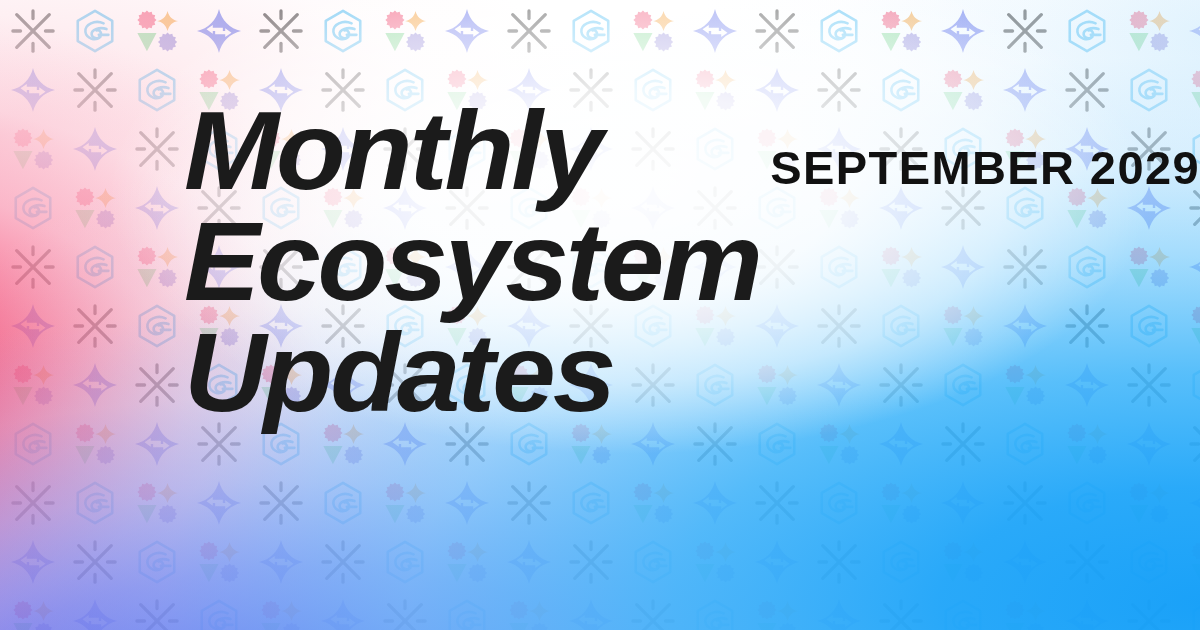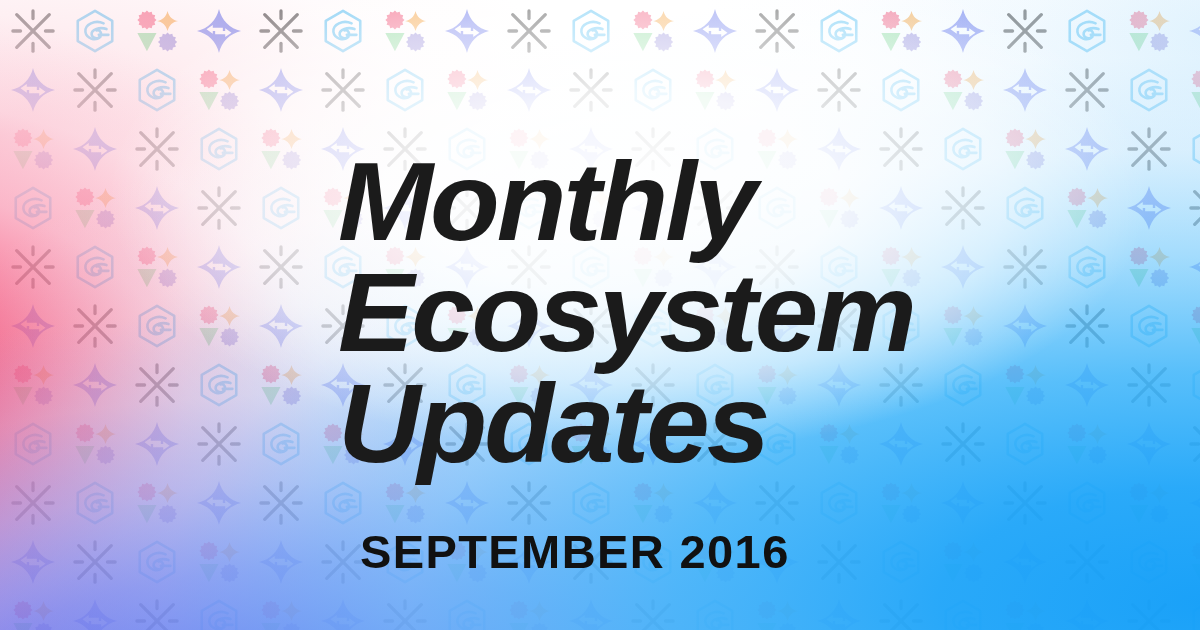--- a/index.html
+++ b/index.html
@@ -111,23 +111,23 @@
         rgba(255,255,255,0.52) 62%,
         rgba(255,255,255,0.00) 86%);
   }
 
   
   #text-layer {
     position: absolute;
     inset: 0;
     z-index: 3;
     display: flex;
-    flex-direction: column;
+    flex-direction: row;
     align-items: flex-start;
-    justify-content: center;
+    justify-content: flex-end;
     padding: 96px 0 0 338px;
     box-sizing: border-box;
   }
   #headline {
     margin: 0;
     font-family: "Liberation Sans", sans-serif;
     font-weight: 700;
     font-style: italic;
     font-size: 112px;
     line-height: 0.99;
@@ -2314,16 +2314,16 @@
     <div class="wash blue"></div>
     <div class="wash core"></div>
   </div>
 
   <div id="text-layer">
     <h1 id="headline">
       <span class="line">Monthly</span>
       <span class="line">Ecosystem</span>
       <span class="line">Updates</span>
     </h1>
-    <div id="subtitle">SEPTEMBER 2016</div>
+    <div id="subtitle">SEPTEMBER 2029</div>
   </div>
 
 </div>
 
 </body></html>

